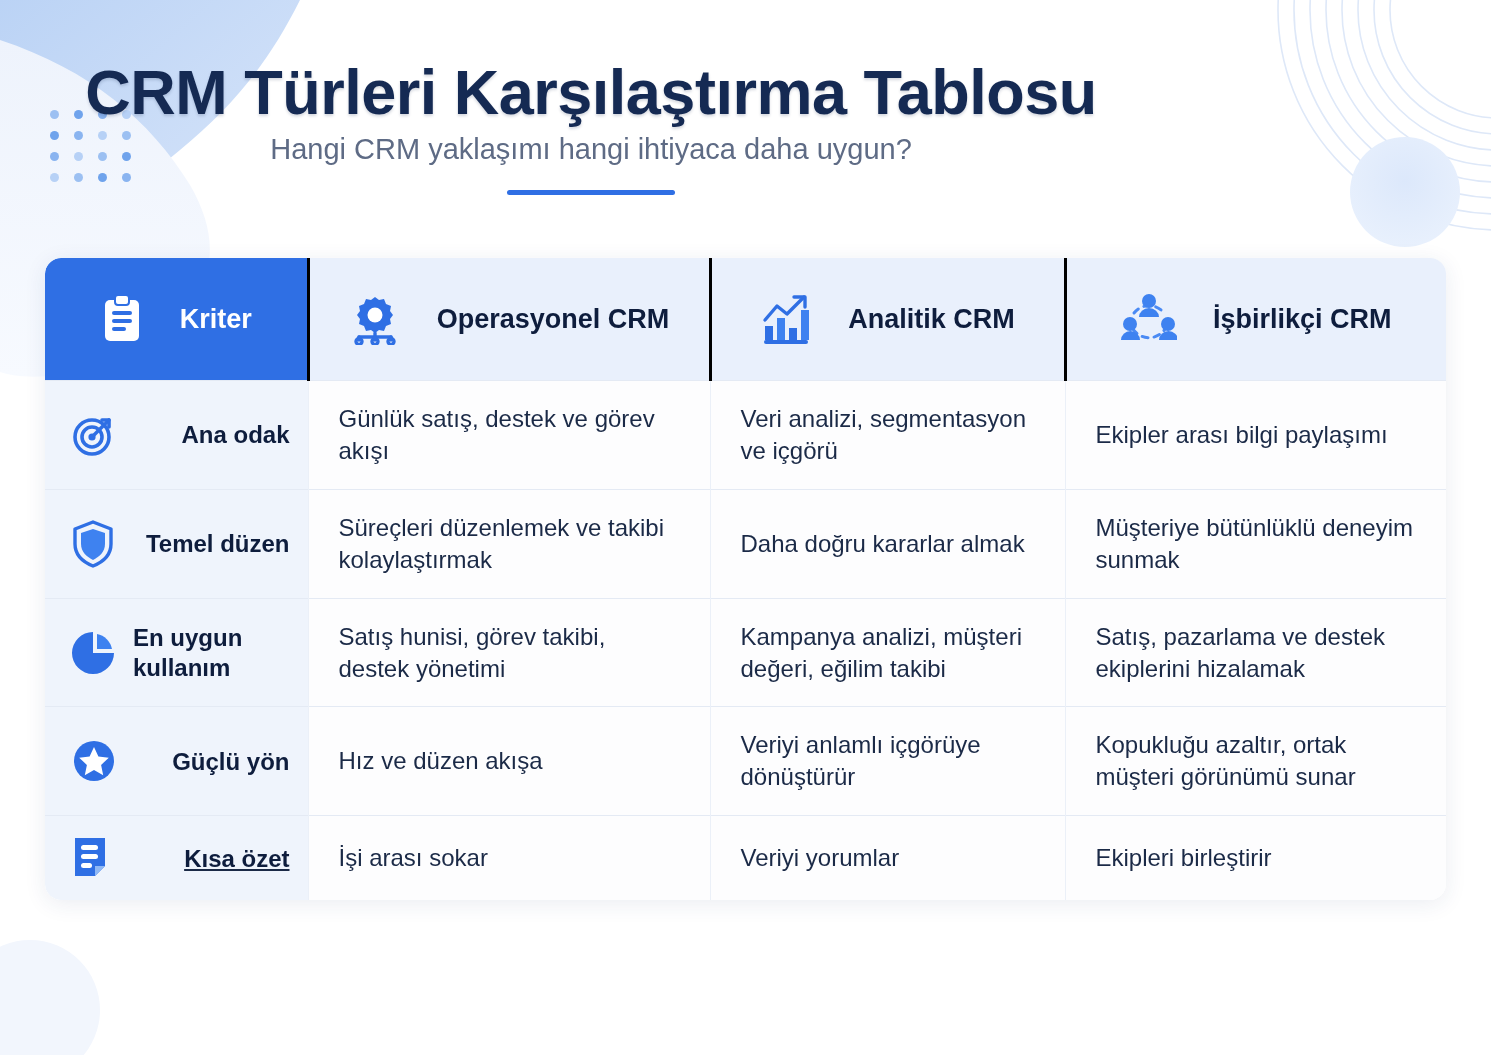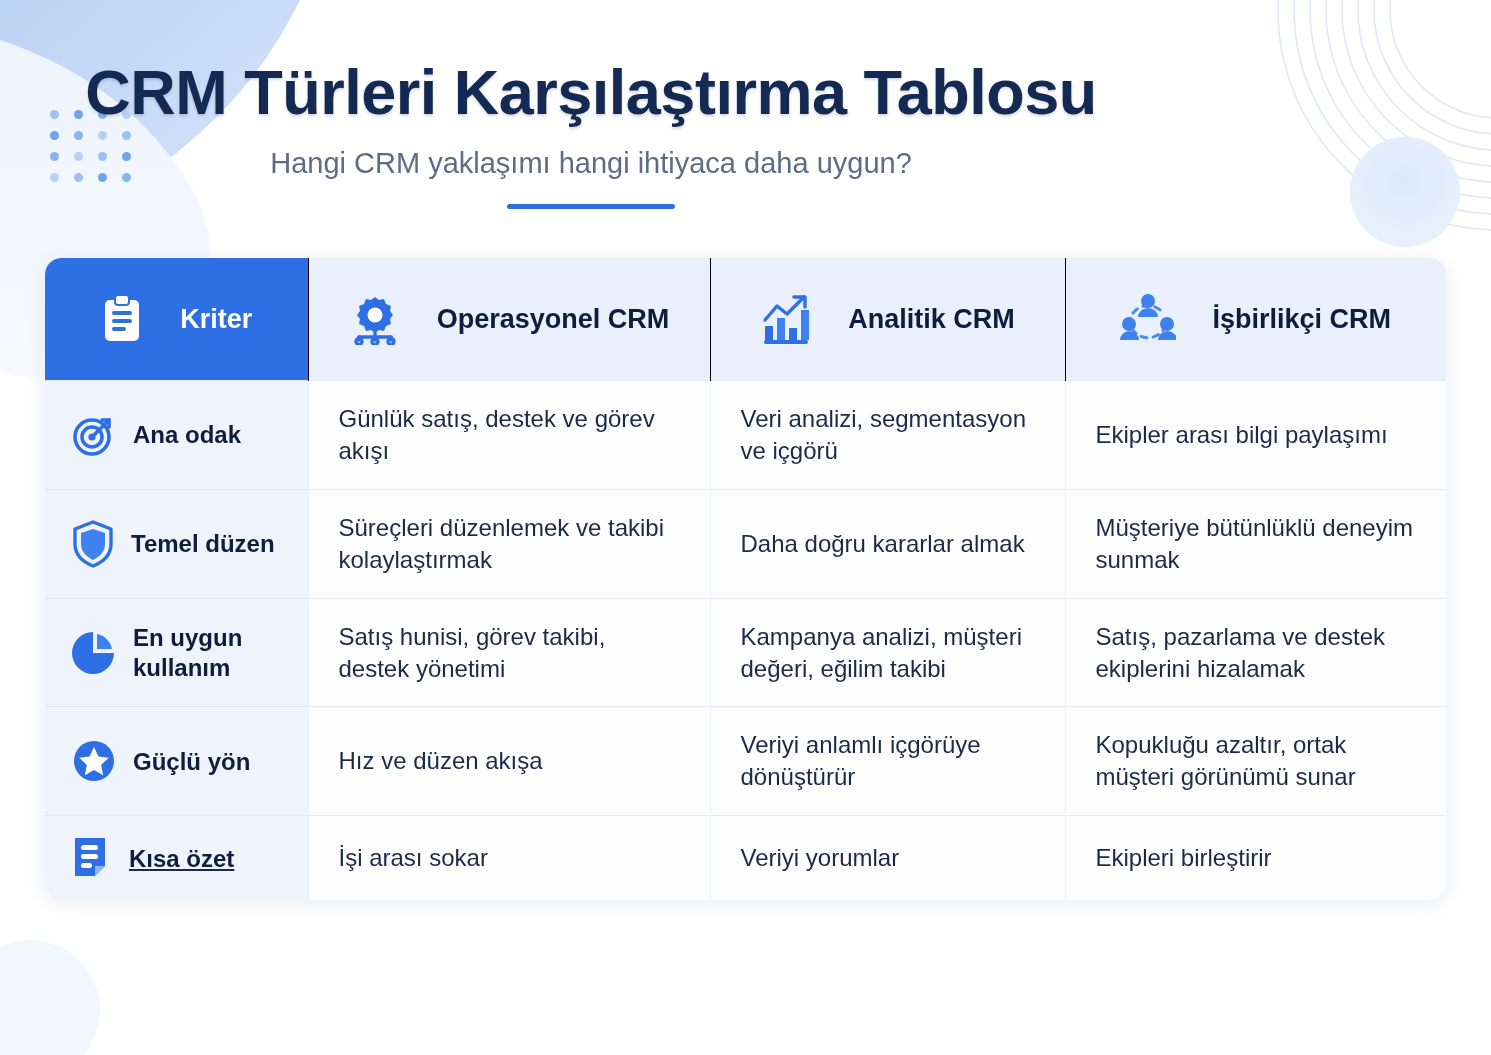--- a/index.html
+++ b/index.html
@@ -20,21 +20,21 @@
   #page{position:relative;width:1182px;height:1055px;}
 
   
   #header{padding-top:58px;text-align:center;position:relative;z-index:3;}
   #main-title{
     font-size:63px;font-weight:bold;letter-spacing:-0.5px;
     color:#152A53;margin:0;line-height:1.08;
     text-shadow:0 2px 3px rgba(20,40,80,.18);
   }
   #subtitle{
-    font-size:29px;color:#5E6B85;margin:21px 0 0 0;font-weight:400;
+    font-size:29px;color:#5E6B85;margin:7px 0 0 0;font-weight:400;
   }
   #title-rule{
     width:168px;height:5px;background:#2F6FE4;border-radius:3px;
     margin:24px auto 0 auto;
   }
 
   
   #table-card{
     position:absolute;left:45px;top:258px;width:1401px;
     background:#FFFFFF;border-radius:16px;
@@ -43,21 +43,21 @@
   }
   table{border-collapse:collapse;width:100%;table-layout:fixed;}
   col.c0{width:263px;}
   col.c1{width:402px;}
   col.c2{width:355px;}
   col.c3{width:381px;}
 
   thead th{
     height:122px;padding:0 0 0 0;
     background:#E9F0FC;
-    vertical-align:middle;border-left:1px solid #000000;
+    vertical-align:middle;border-left:3px solid #000000;
   }
   thead th.crit{
     background:#2F6FE4;border-left:none;
     border-top-left-radius:16px;
   }
   .hcell{display:flex;align-items:center;justify-content:center;gap:18px;}
   .hlabel{font-size:27px;font-weight:bold;color:#0E1D3D;white-space:nowrap;margin-left:18px;}
   thead th.crit .hlabel{color:#FFFFFF;}
 
   tbody td{
@@ -65,21 +65,21 @@
     border-left:1px solid #EBF0F8;
     vertical-align:middle;
     background:#FDFDFE;
     padding:22px 30px;
     font-size:24px;color:#1B2A47;line-height:1.33;
   }
   tbody td.rowlabel{
     background:#EFF4FC;border-left:none;
     padding:18px 18px 18px 26px;
   }
-  .rowlabel-inner{display:flex;align-items:center;gap:16px;}
+  .rowlabel-inner{display:flex;align-items:center;gap:16px;justify-content:space-between;}
   .rowlabel-text{font-size:24px;font-weight:bold;color:#0E1D3D;line-height:1.22;}
   tbody tr:last-child td{border-bottom:none;}
   tbody tr:last-child td.rowlabel{border-bottom-left-radius:16px;text-decoration:underline;}
   .cell-text{display:block;}
 
   svg{display:block;}
 </style>
 </head>
 <body>
 

